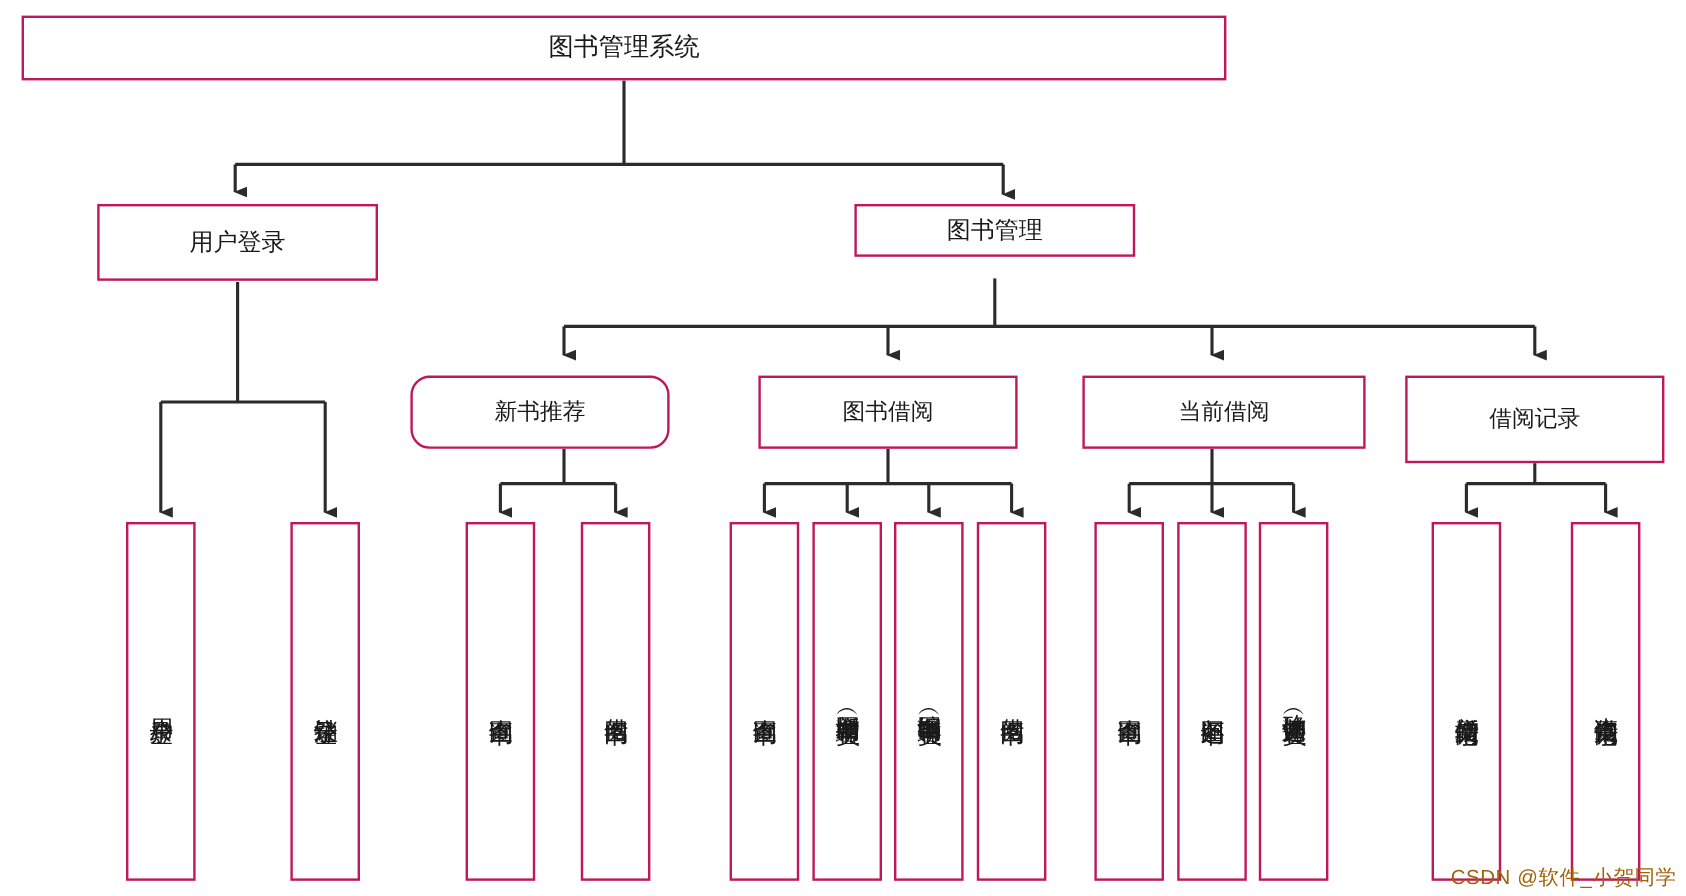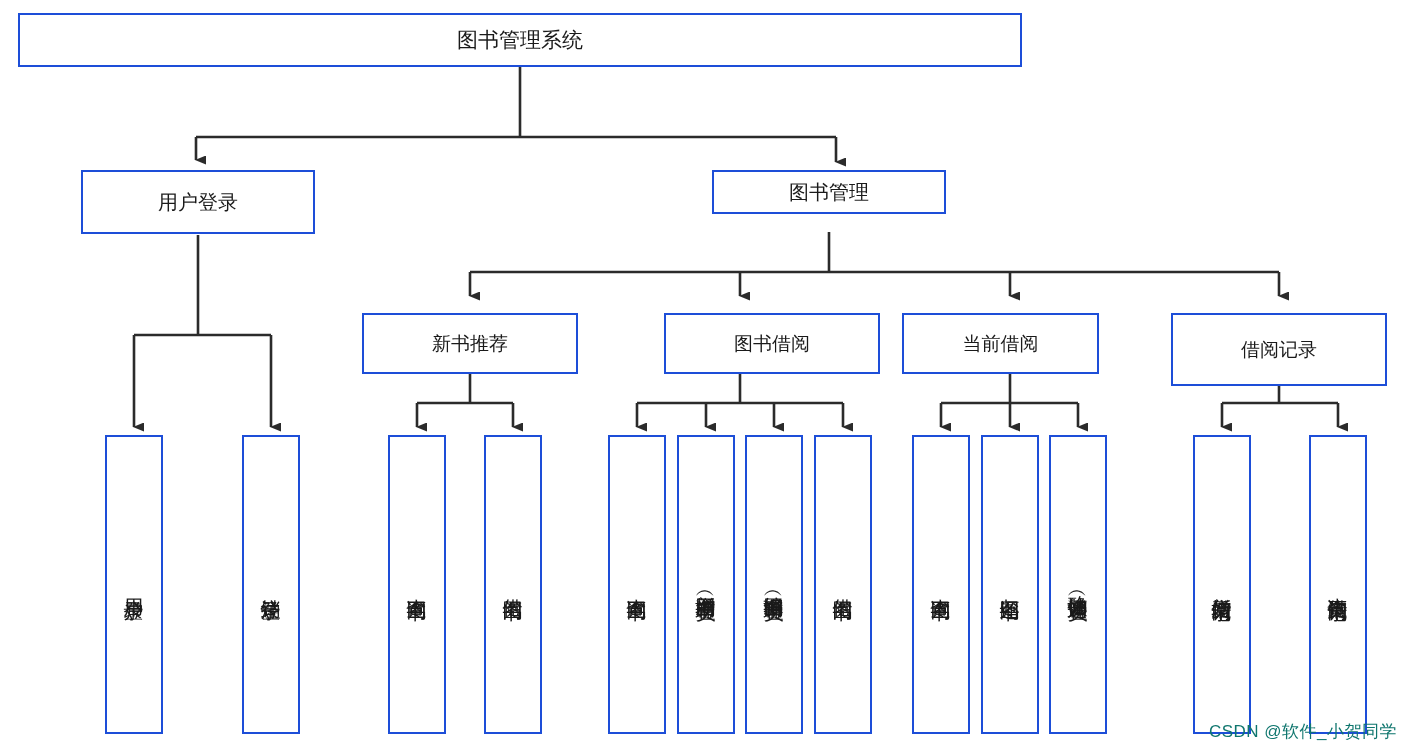--- a/index.html
+++ b/index.html
@@ -24,21 +24,21 @@
     position: absolute;
     left: 0;
     top: 0;
     width: 1405px;
     height: 747px;
     pointer-events: none;
   }
   .node {
     position: absolute;
     background: #ffffff;
-    border: 2px solid #1d4ed8;
+    border: 2px solid #be185d;
     display: flex;
     align-items: center;
     justify-content: center;
     text-align: center;
     line-height: 1.25;
     color: #1a1a1a;
     z-index: 2;
   }
   .node-root {
     font-size: 21px;
@@ -62,21 +62,21 @@
     display: block;
     writing-mode: vertical-rl;
     text-orientation: upright;
     line-height: 1.1;
   }
   .watermark {
     position: absolute;
     right: 8px;
     bottom: 4px;
     font-size: 17px;
-    color: #0f766e;
+    color: #a16207;
     letter-spacing: 0.5px;
     z-index: 5;
     white-space: nowrap;
   }
 </style>
 </head>
 <body>
 
 <div id="diagram-canvas">
 
@@ -135,29 +135,29 @@
   </div>
 
   <div class="node node-l2" style="left:81px; top:170px; width:234px; height:64px;">
     <span>用户登录</span>
   </div>
 
   <div class="node node-l2" style="left:712px; top:170px; width:234px; height:44px;">
     <span>图书管理</span>
   </div>
 
-  <div class="node node-l3" style="left:362px; top:313px; width:216px; height:61px;">
+  <div class="node node-l3" style="left:342px; top:313px; width:216px; height:61px;border-radius:16px;">
     <span>新书推荐</span>
   </div>
 
-  <div class="node node-l3" style="left:664px; top:313px; width:216px; height:61px;">
+  <div class="node node-l3" style="left:632px; top:313px; width:216px; height:61px;">
     <span>图书借阅</span>
   </div>
 
-  <div class="node node-l3" style="left:902px; top:313px; width:197px; height:61px;">
+  <div class="node node-l3" style="left:902px; top:313px; width:236px; height:61px;">
     <span>当前借阅</span>
   </div>
 
   <div class="node node-l3" style="left:1171px; top:313px; width:216px; height:73px;">
     <span>借阅记录</span>
   </div>
 
   <div class="node node-leaf" style="left:105px; top:435px; width:58px; height:299px;">
     <span class="leaf-text">用户登录</span>
   </div>

